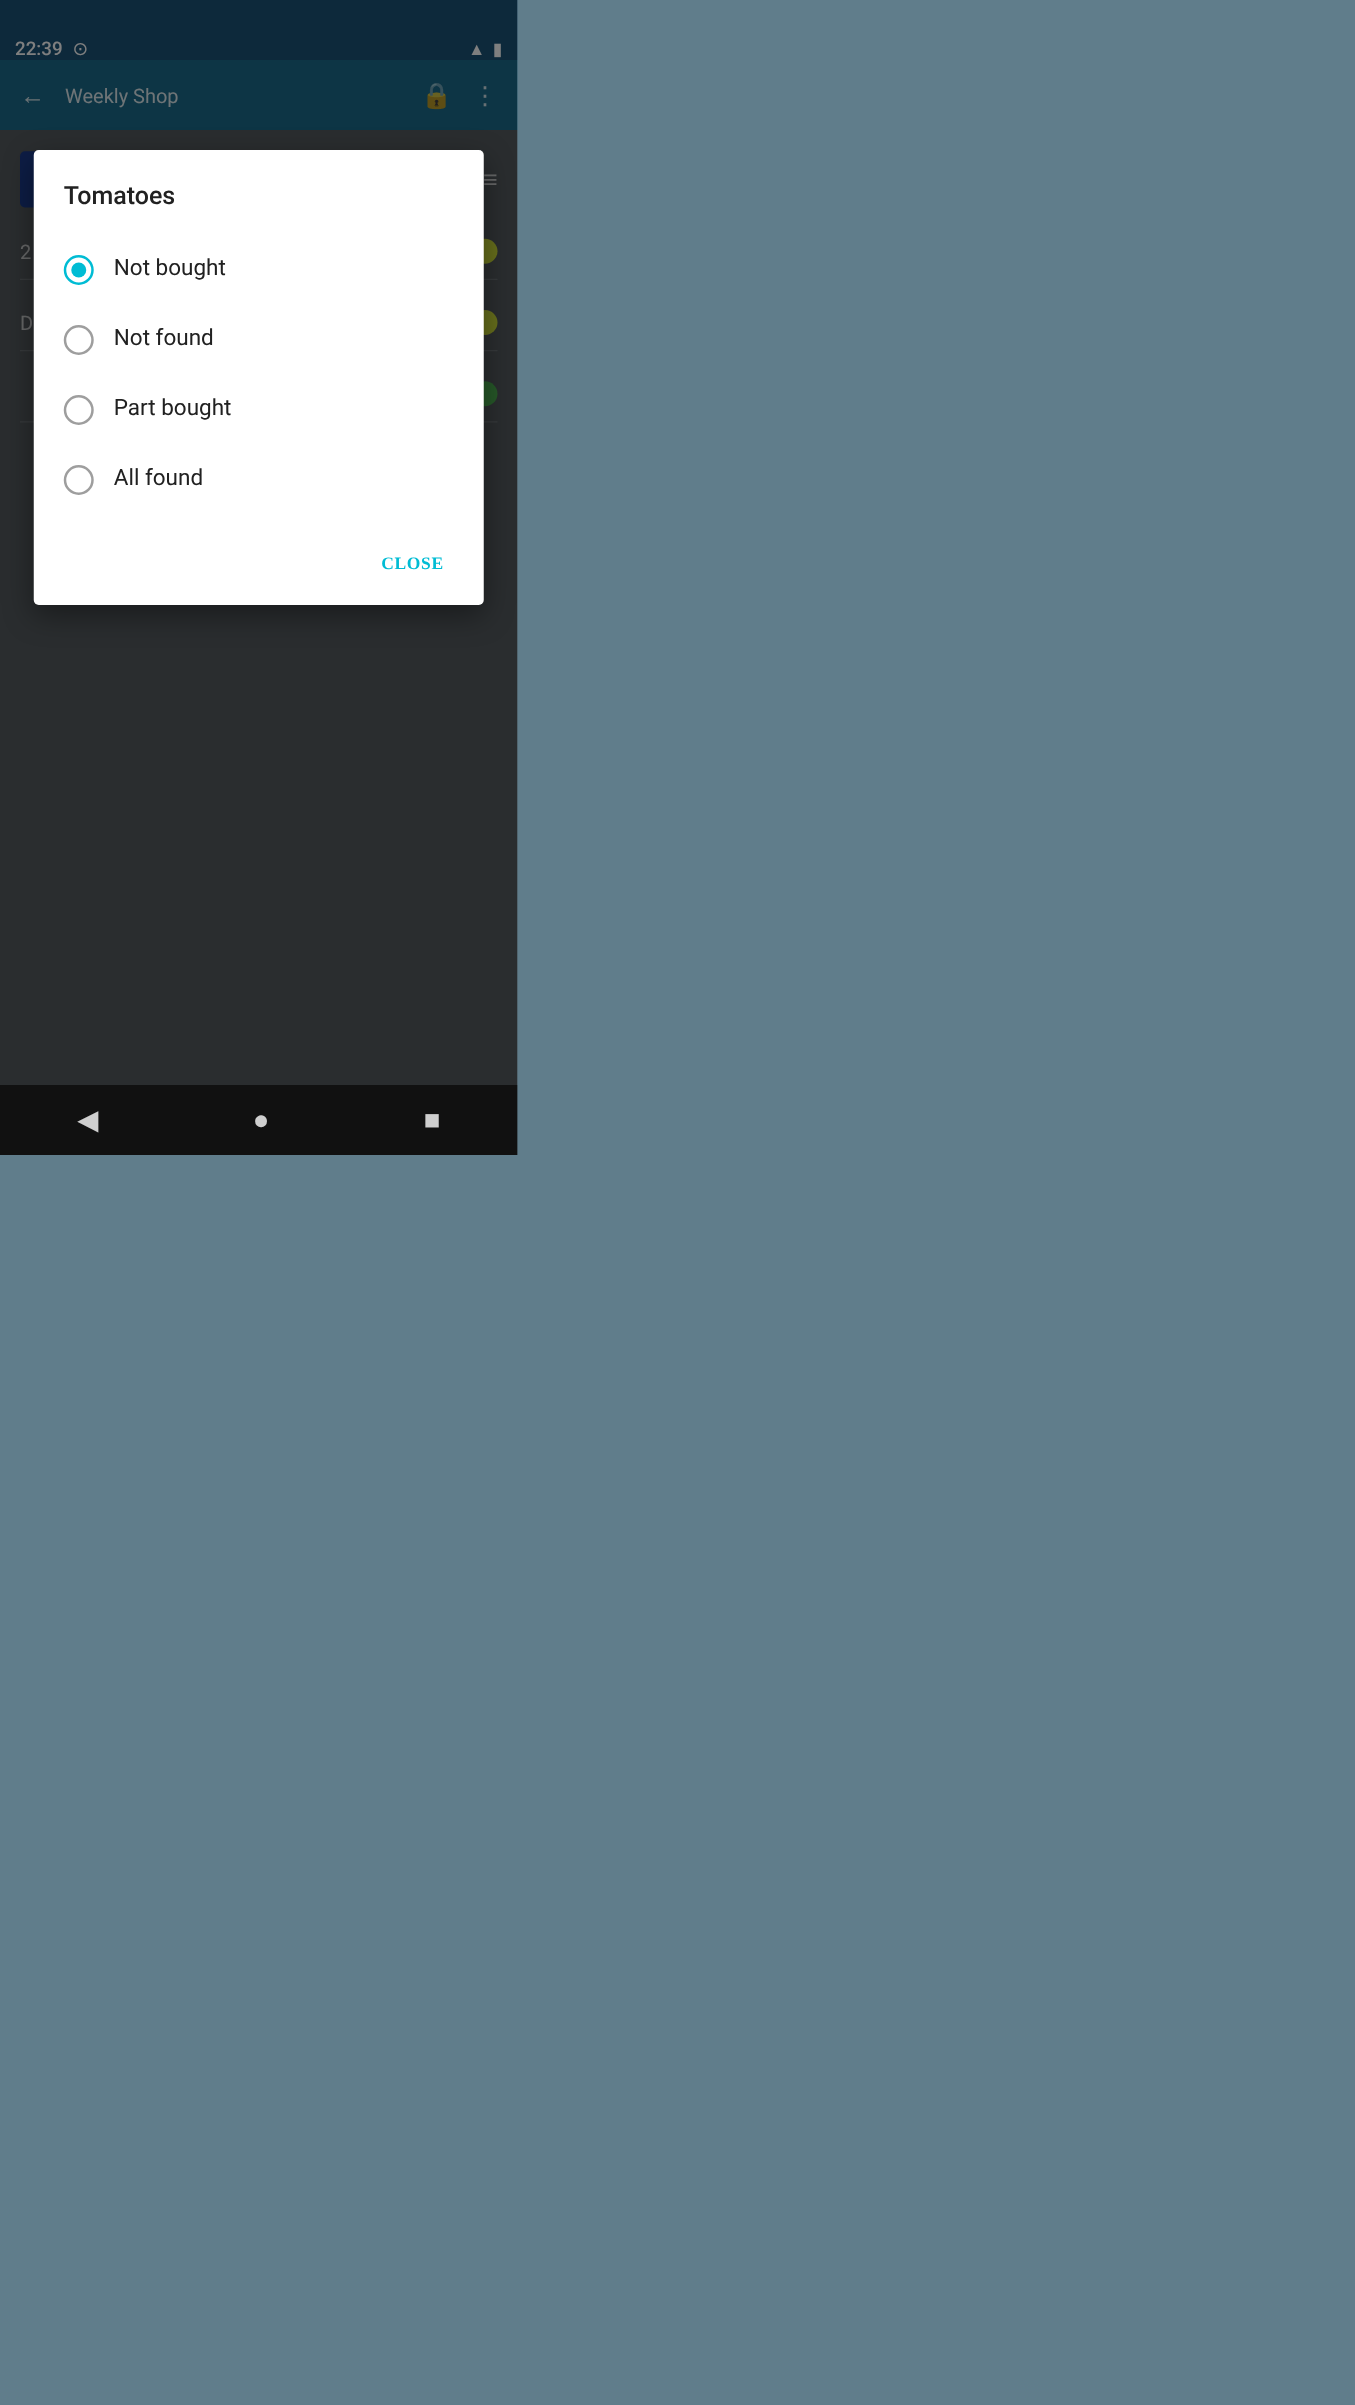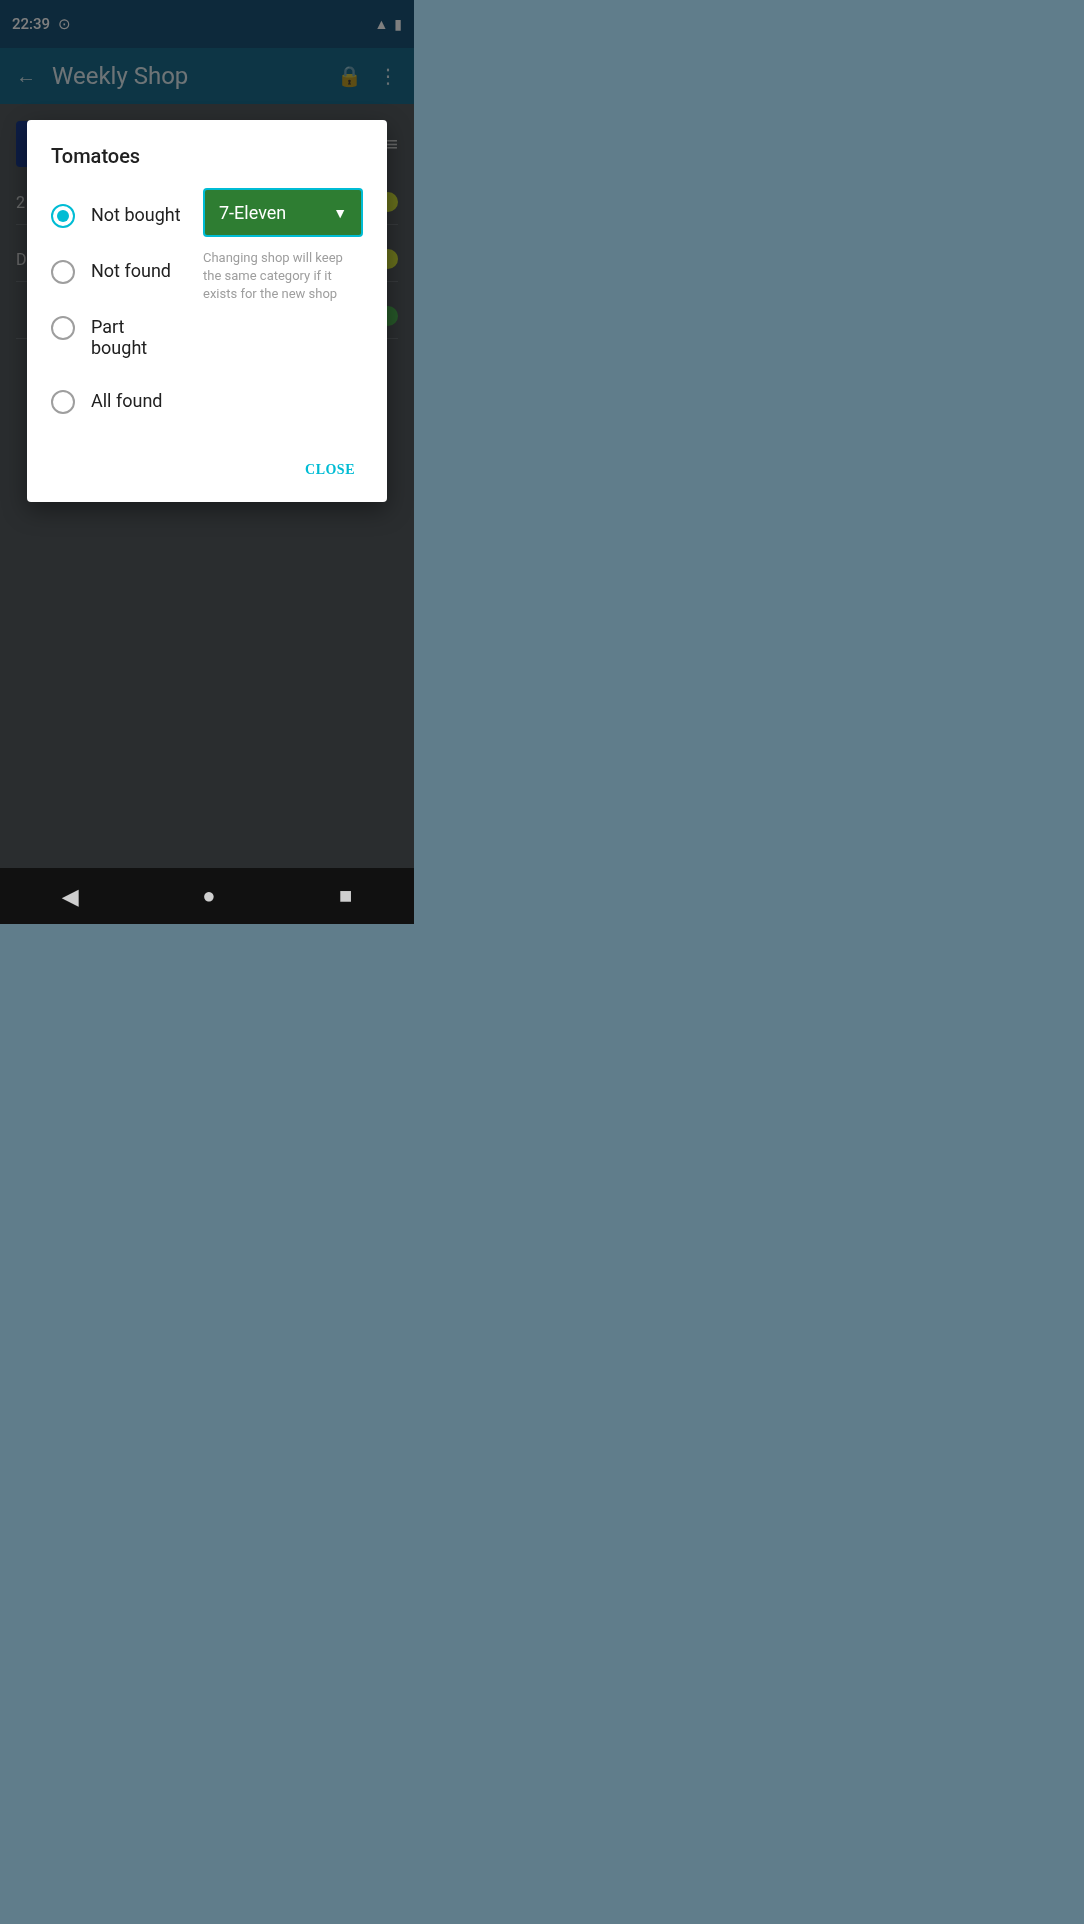--- a/index.html
+++ b/index.html
@@ -10,21 +10,21 @@
       background: #607d8b;
       position: relative;
       overflow: hidden;
     }
 
     
     .status-bar {
       background: #1a5276;
       height: 48px;
       display: flex;
-      align-items: center;
+      align-items: flex-end;
       justify-content: space-between;
       padding: 0 12px;
       color: #fff;
       font-size: 15px;
       font-weight: 500;
     }
     .status-left { display: flex; align-items: center; gap: 8px; }
     .status-right { display: flex; align-items: center; gap: 6px; }
     .signal-icon { font-size: 14px; }
     .battery-icon { font-size: 14px; }
@@ -34,21 +34,21 @@
       background: #1a6b8a;
       height: 56px;
       display: flex;
       align-items: center;
       padding: 0 16px;
       color: rgba(255,255,255,0.85);
       gap: 16px;
     }
     .app-bar-title {
       flex: 1;
-      font-size: 24px;
+      font-size: 16px;
       font-weight: 400;
       color: rgba(255,255,255,0.85);
     }
     .app-bar-icon {
       font-size: 20px;
       cursor: pointer;
       color: rgba(255,255,255,0.8);
     }
 
     
@@ -305,27 +305,20 @@
           <span class="radio-label">Part bought</span>
         </div>
 
         <div class="radio-option">
           <div class="radio-circle"></div>
           <span class="radio-label">All found</span>
         </div>
 
       </div>
 
-      <div class="dialog-right">
-        <div class="shop-dropdown">
-          <span>7-Eleven</span>
-          <span class="dropdown-arrow">▼</span>
-        </div>
-        <span class="shop-hint">Changing shop will keep the same category if it exists for the new shop</span>
-      </div>
     </div>
 
     <div class="dialog-actions">
       <span class="close-btn">CLOSE</span>
     </div>
   </div>
 </div>
 
 <div class="nav-bar">
   <span class="nav-btn">◀</span>

